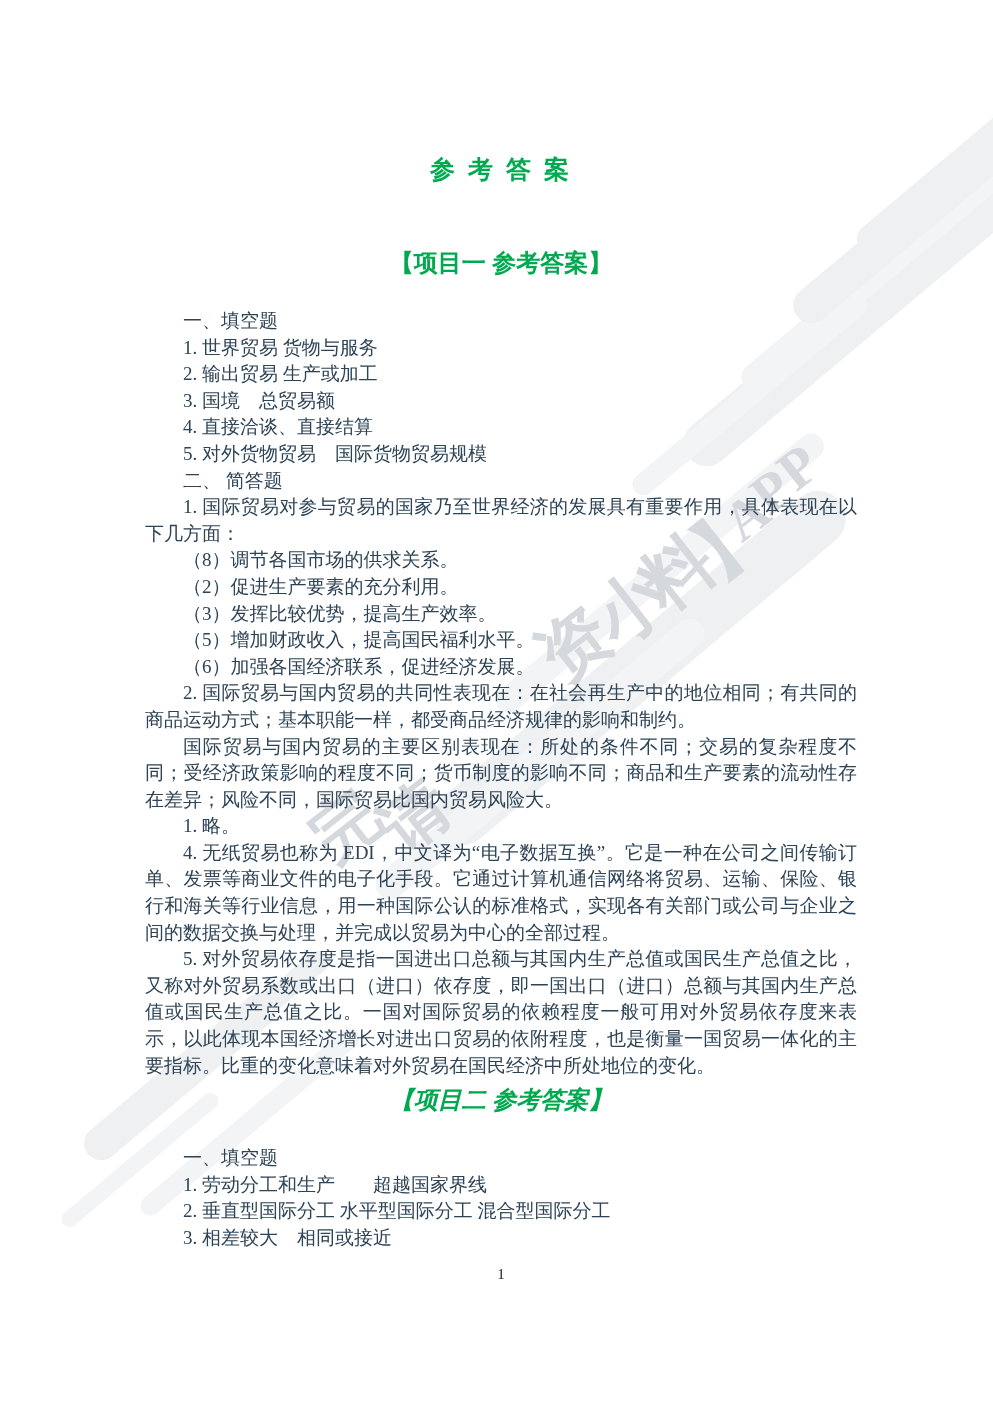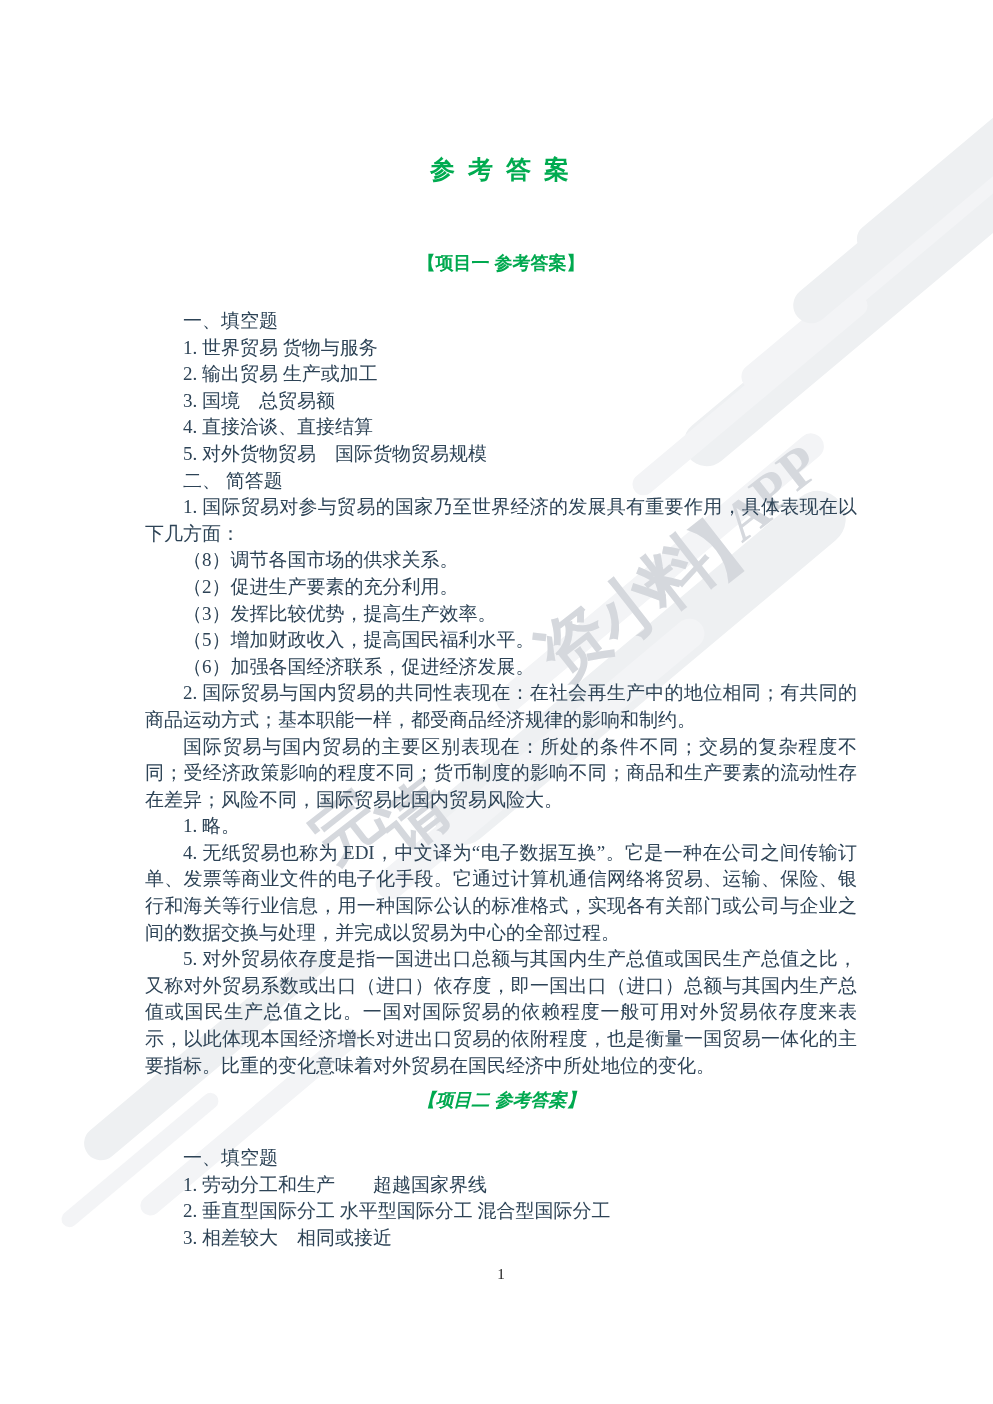--- a/index.html
+++ b/index.html
@@ -62,21 +62,21 @@
     margin:140px 0 0 0;
     text-align:center;
     font-size:25px; line-height:34px;
     font-weight:bold;
     letter-spacing:3px;
     color:#00ab50;
     font-family:"Liberation Sans","DejaVu Sans",sans-serif;
   }
   .section-heading {
     text-align:center;
-    font-size:18px; line-height:30px;
+    font-size:24px; line-height:30px;
     font-weight:bold;
     color:#00a94f;
     font-family:"Liberation Sans","DejaVu Sans",sans-serif;
     margin:0;
   }
   .sh1 { margin-top:62px; }
   .sh2 { margin-top:6px;font-style:italic; }
   .body-block {
     margin-top:30px;
     font-size:19px;

